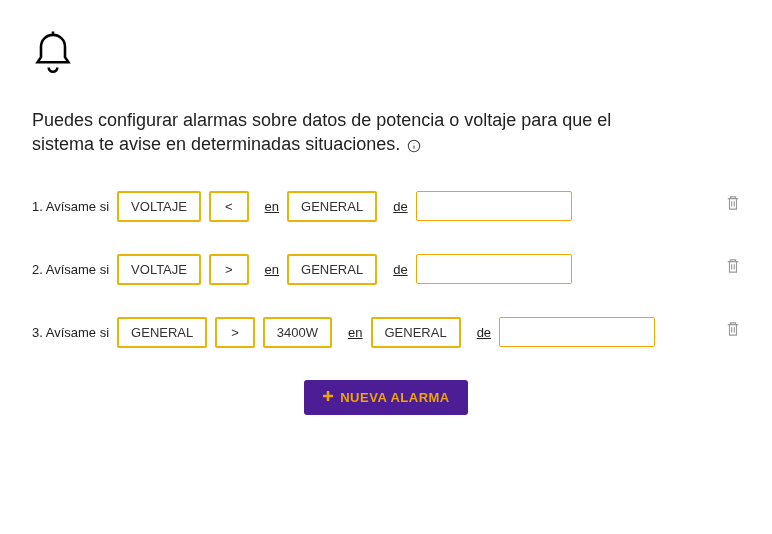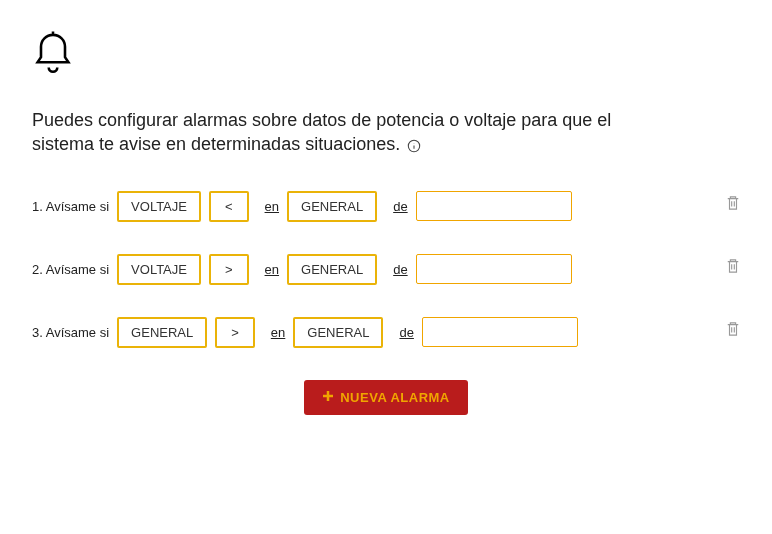--- a/index.html
+++ b/index.html
@@ -104,21 +104,21 @@
       stroke: #999;
       fill: none;
       stroke-width: 1.3;
     }
     .button-wrap {
       display: flex;
       justify-content: center;
       margin-top: 24px;
     }
     .btn-new {
-      background: #b91c1c;
+      background: #4c1d95;
       color: #f0a500;
       border: none;
       padding: 10px 18px;
       font-size: 13px;
       font-weight: 700;
       letter-spacing: 0.5px;
       border-radius: 3px;
       cursor: pointer;
       display: inline-flex;
       align-items: center;
@@ -186,20 +186,21 @@
         <path d="M2 4 L14 4 M5 4 L5 2 L11 2 L11 4 M4 4 L4 16 L12 16 L12 4 M6.5 7 L6.5 13 M9.5 7 L9.5 13"></path>
       </svg>
   </span>
 </div>
 
 <div class="alarm-row">
   <div class="alarm-content">
     <span class="row-text"><span>3.</span> <span>Avísame si</span></span>
     <span class="chip">GENERAL</span>
     <span class="chip chip-narrow">&gt;</span>
+    <span class="chip">3400W</span>
     <span class="row-text mid">en</span>
     <span class="chip">GENERAL</span>
     <span class="row-text mid">de</span>
     <span class="chip-empty"></span>
   </div>
   <span class="trash-icon">
     <svg viewBox="0 0 16 18">
         <path d="M2 4 L14 4 M5 4 L5 2 L11 2 L11 4 M4 4 L4 16 L12 16 L12 4 M6.5 7 L6.5 13 M9.5 7 L9.5 13"></path>
       </svg>
   </span>

